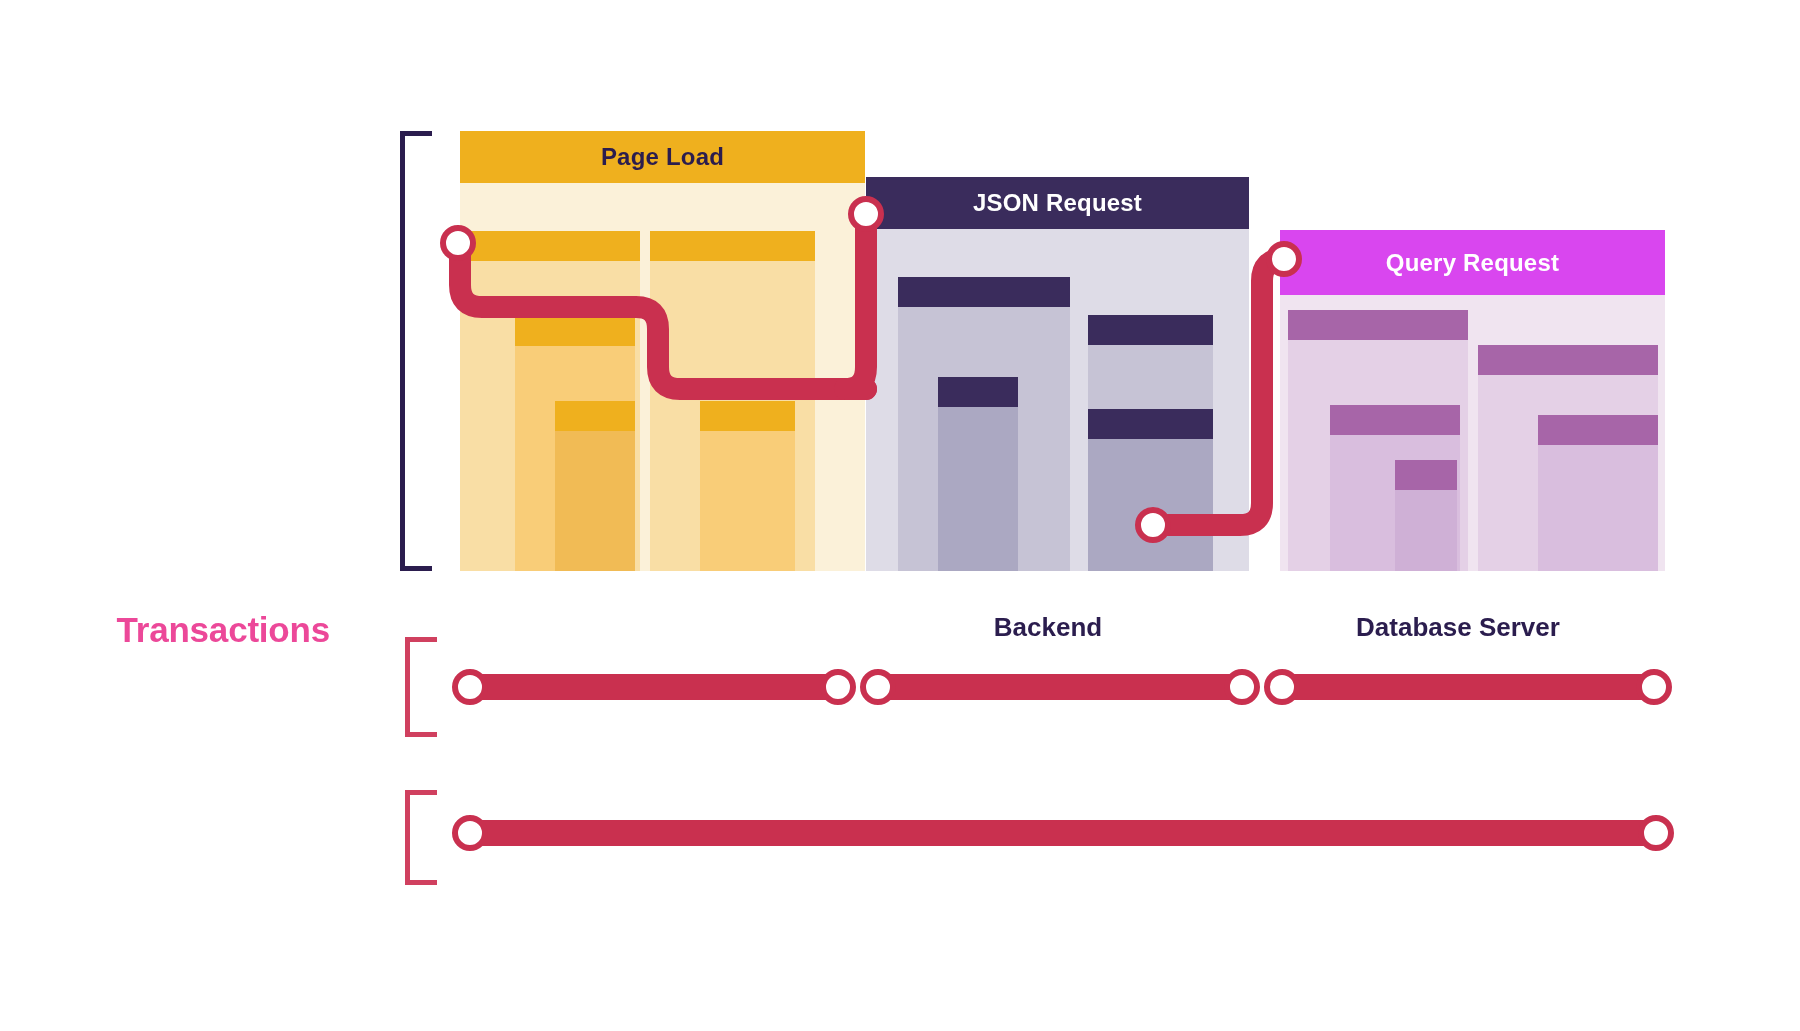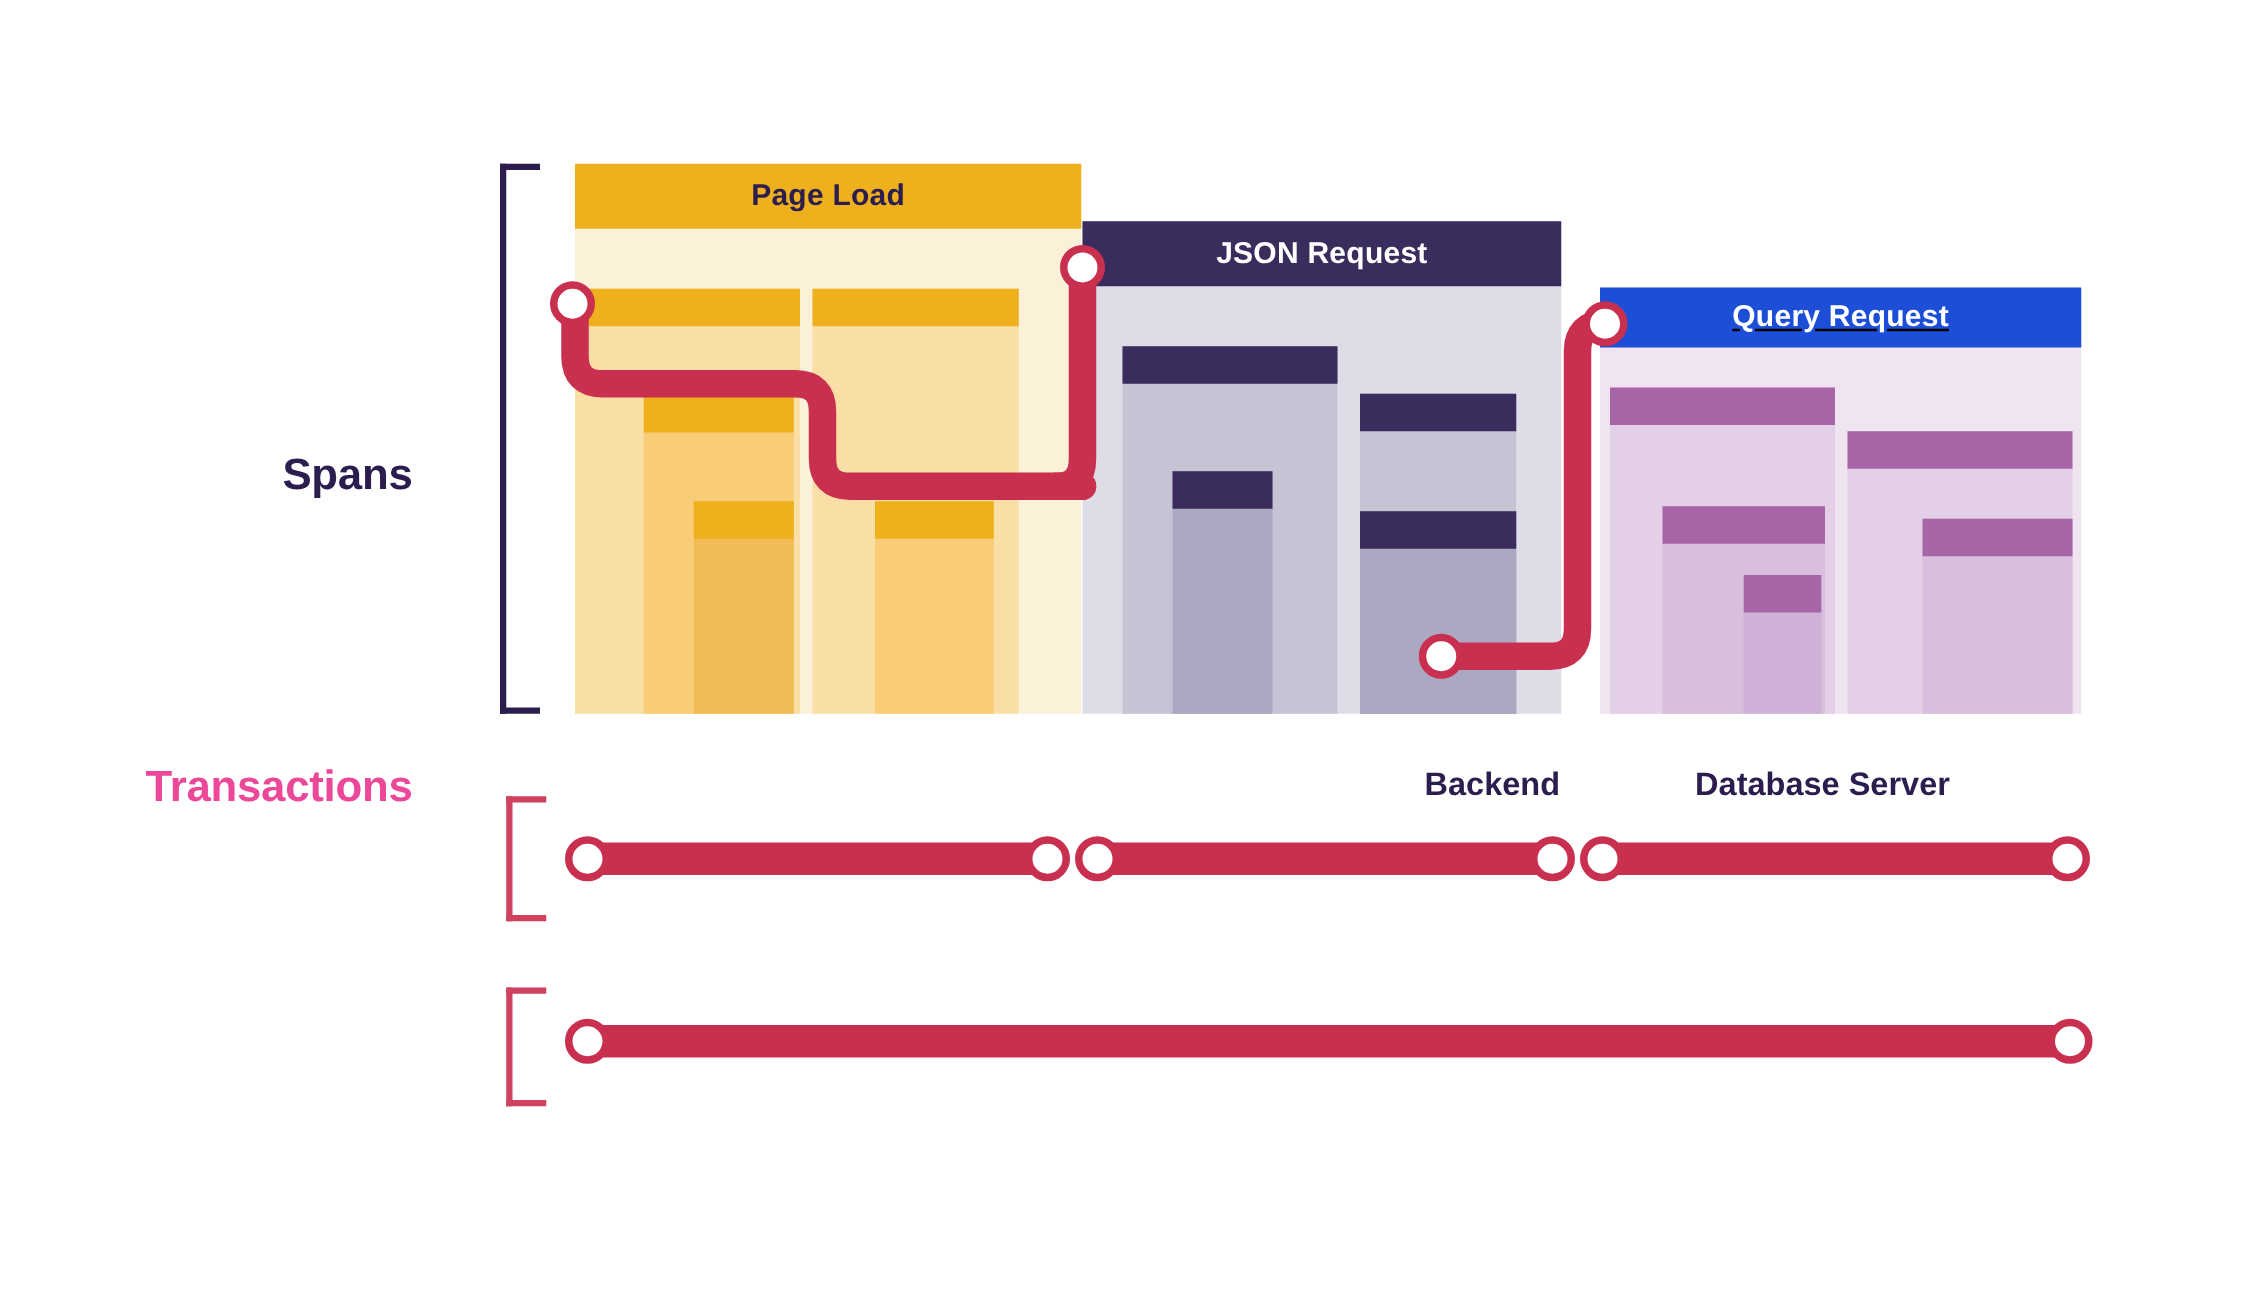--- a/index.html
+++ b/index.html
@@ -76,21 +76,20 @@
   }
 
   
   #connector { position: absolute; left: 0; top: 0; width: 1800px; height: 1031px; pointer-events: none; }
 </style>
 </head>
 <body>
 
 <div id="stage">
 
-  <div class="row-label" id="label-spans">Spans</div>
 
   <div class="bracket" id="bracket-spans">
     <div class="v"></div>
     <div class="t"></div>
     <div class="b"></div>
   </div>
 
   <div class="panel" id="panel-browser" style="left:460px; top:131px; width:405px; height:504px;">
     <div class="panel-body" style="top:0; height:440px; background:#fbf1d9;"></div>
 
@@ -154,39 +153,39 @@
       <div class="cap" style="height:30px; background:#a765a8;"></div>
     </div>
 
     <div class="sbar" style="left:198px; top:115px; width:180px; height:226px; background:#e4d0e6;">
       <div class="cap" style="height:30px; background:#a765a8;"></div>
     </div>
     <div class="sbar" style="left:258px; top:185px; width:120px; height:156px; background:#d9bede;">
       <div class="cap" style="height:30px; background:#a765a8;"></div>
     </div>
 
-    <div class="panel-title" style="height:48px; background:#1d4ed8;text-decoration:underline;">
+    <div class="panel-title" style="height:65px; background:#d946ef;">
       <span style="color:#ffffff;">Query Request</span>
     </div>
   </div>
 
   <svg id="connector" viewBox="0 0 1800 1031" xmlns="http://www.w3.org/2000/svg">
 
     <path d="M 460 245 L 460 285 Q 460 307 482 307 L 636 307 Q 658 307 658 329 L 658 367 Q 658 389 680 389 L 866 389" fill="none" stroke="#c9304f" stroke-width="22" stroke-linecap="round" stroke-linejoin="round"></path>
     <path d="M 866 389 L 845 389 Q 866 389 866 367 L 866 216" fill="none" stroke="#c9304f" stroke-width="22" stroke-linecap="round" stroke-linejoin="round"></path>
 
     <path d="M 1153 525 L 1240 525 Q 1262 525 1262 503 L 1262 281 Q 1262 259 1284 259 L 1284 259" fill="none" stroke="#c9304f" stroke-width="22" stroke-linecap="round" stroke-linejoin="round"></path>
   </svg>
 
   <div class="tl-node" style="left:440px; top:225px; width:36px; height:36px;"></div>
   <div class="tl-node" style="left:848px; top:196px; width:36px; height:36px;"></div>
   <div class="tl-node" style="left:1135px; top:507px; width:36px; height:36px;"></div>
   <div class="tl-node" style="left:1266px; top:241px; width:36px; height:36px;"></div>
 
-  <div class="platform-caption" style="left:848px; top:612px; width:400px;text-align:right;">Backend</div>
+  <div class="platform-caption" style="left:848px; top:612px; width:400px;">Backend</div>
   <div class="platform-caption" style="left:1258px; top:612px; width:400px;">Database Server</div>
 
   <div class="row-label" id="label-transactions">Transactions</div>
 
   <div class="bracket" id="bracket-transactions">
     <div class="v"></div>
     <div class="t"></div>
     <div class="b"></div>
   </div>
 

